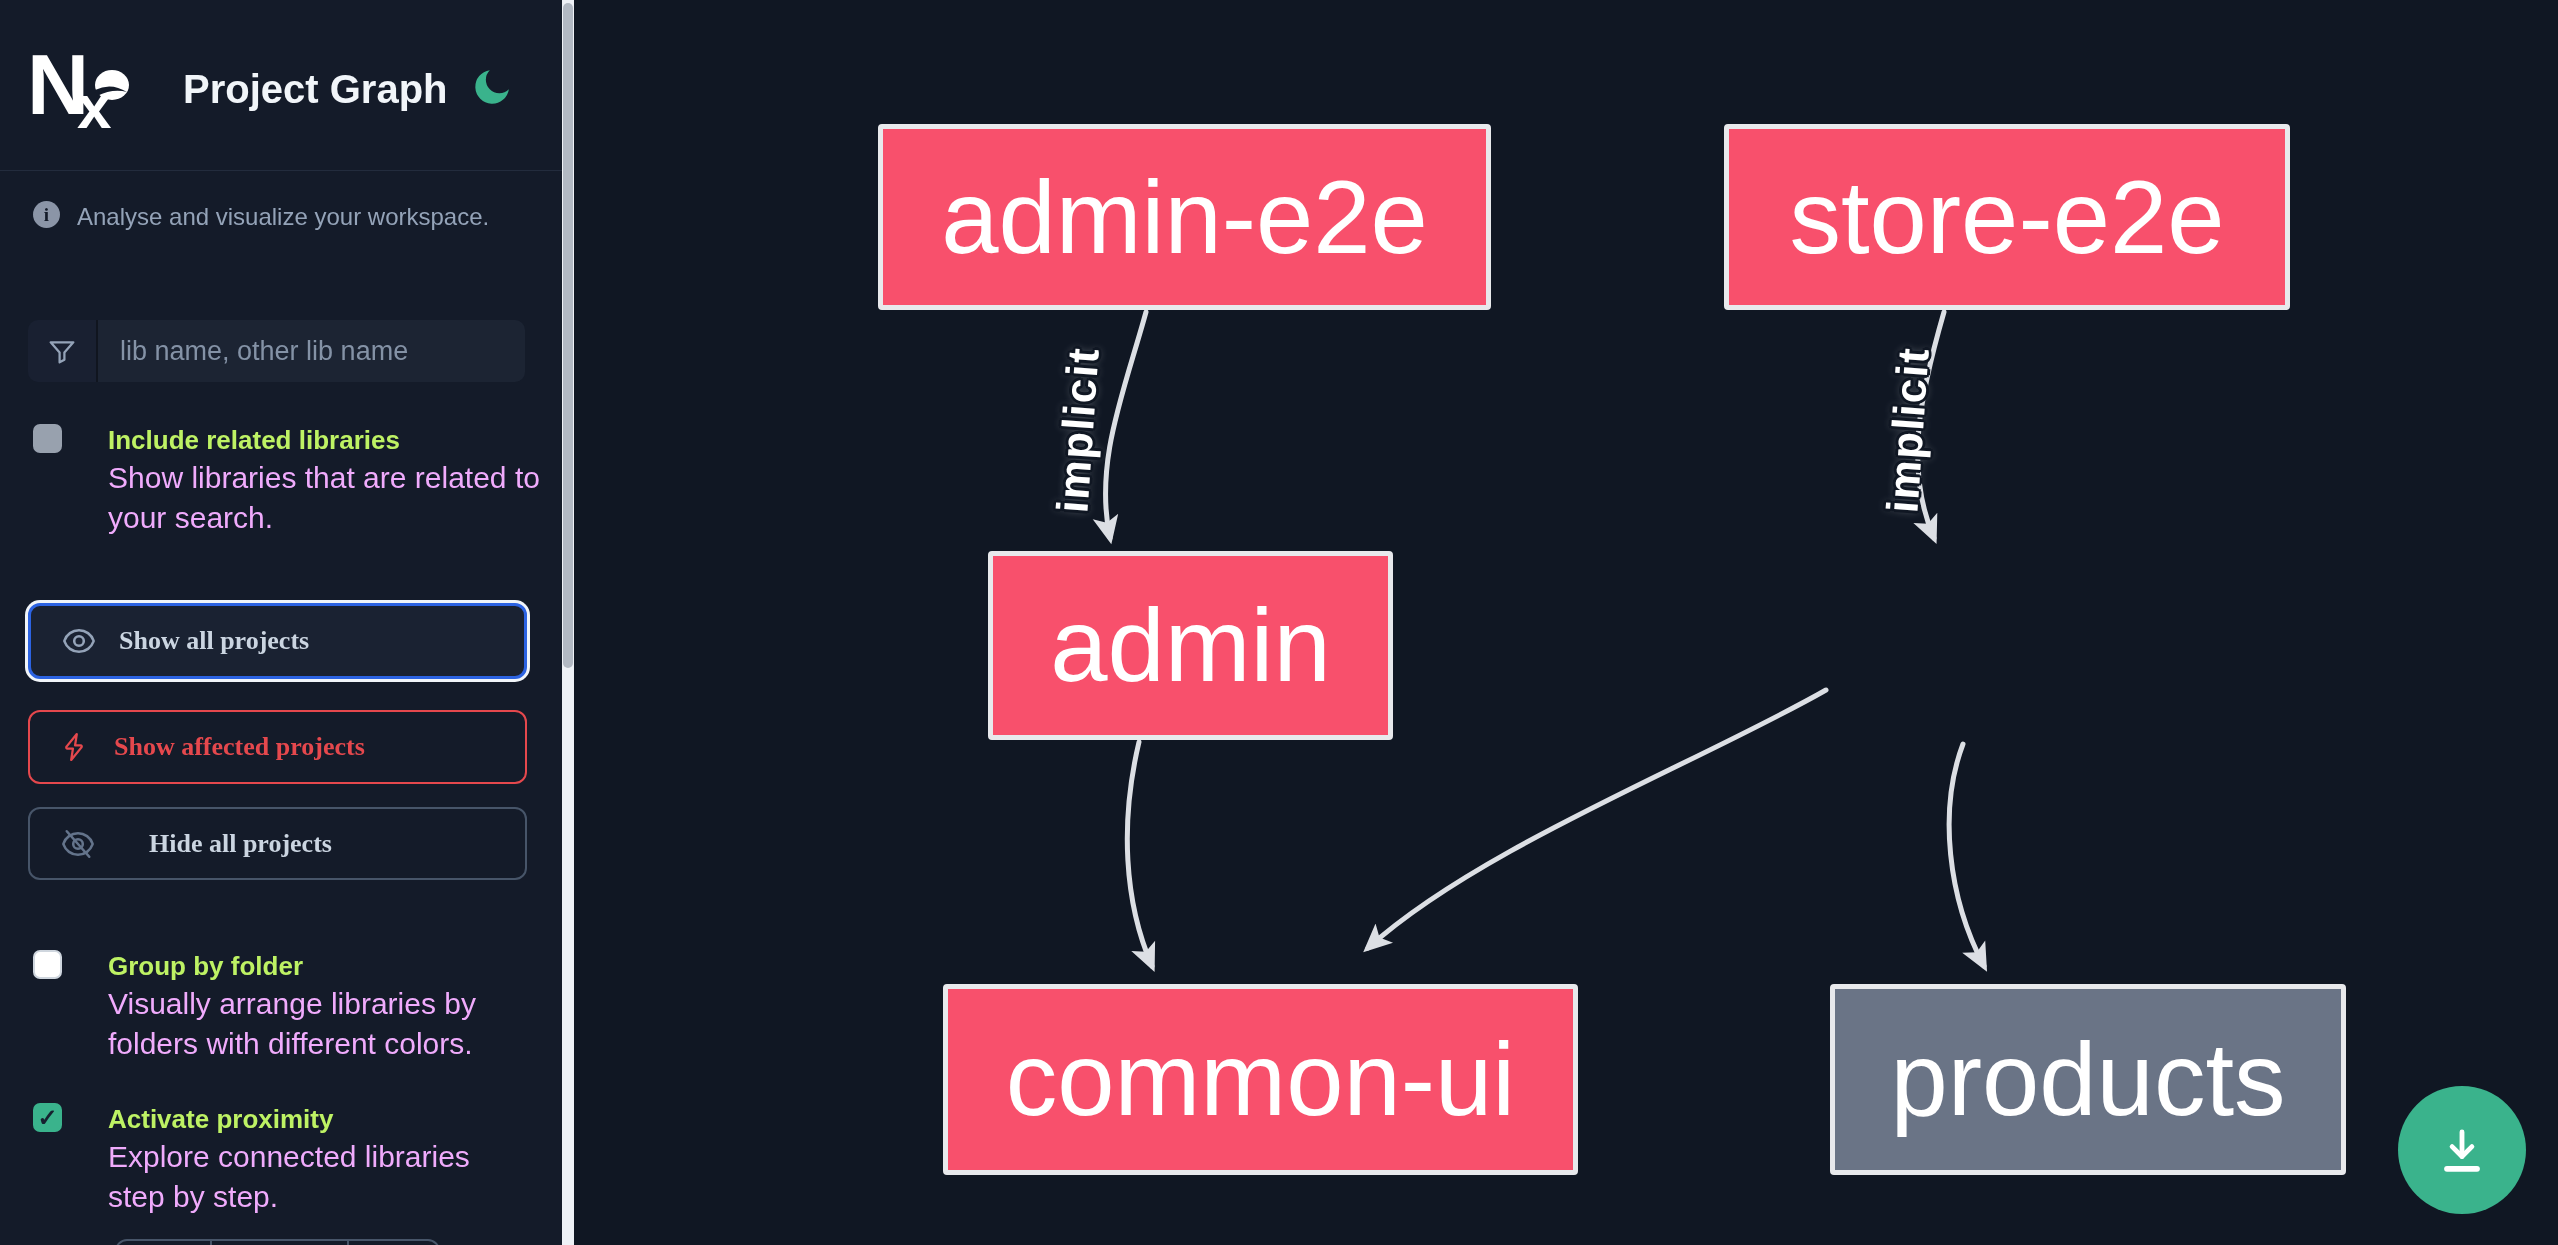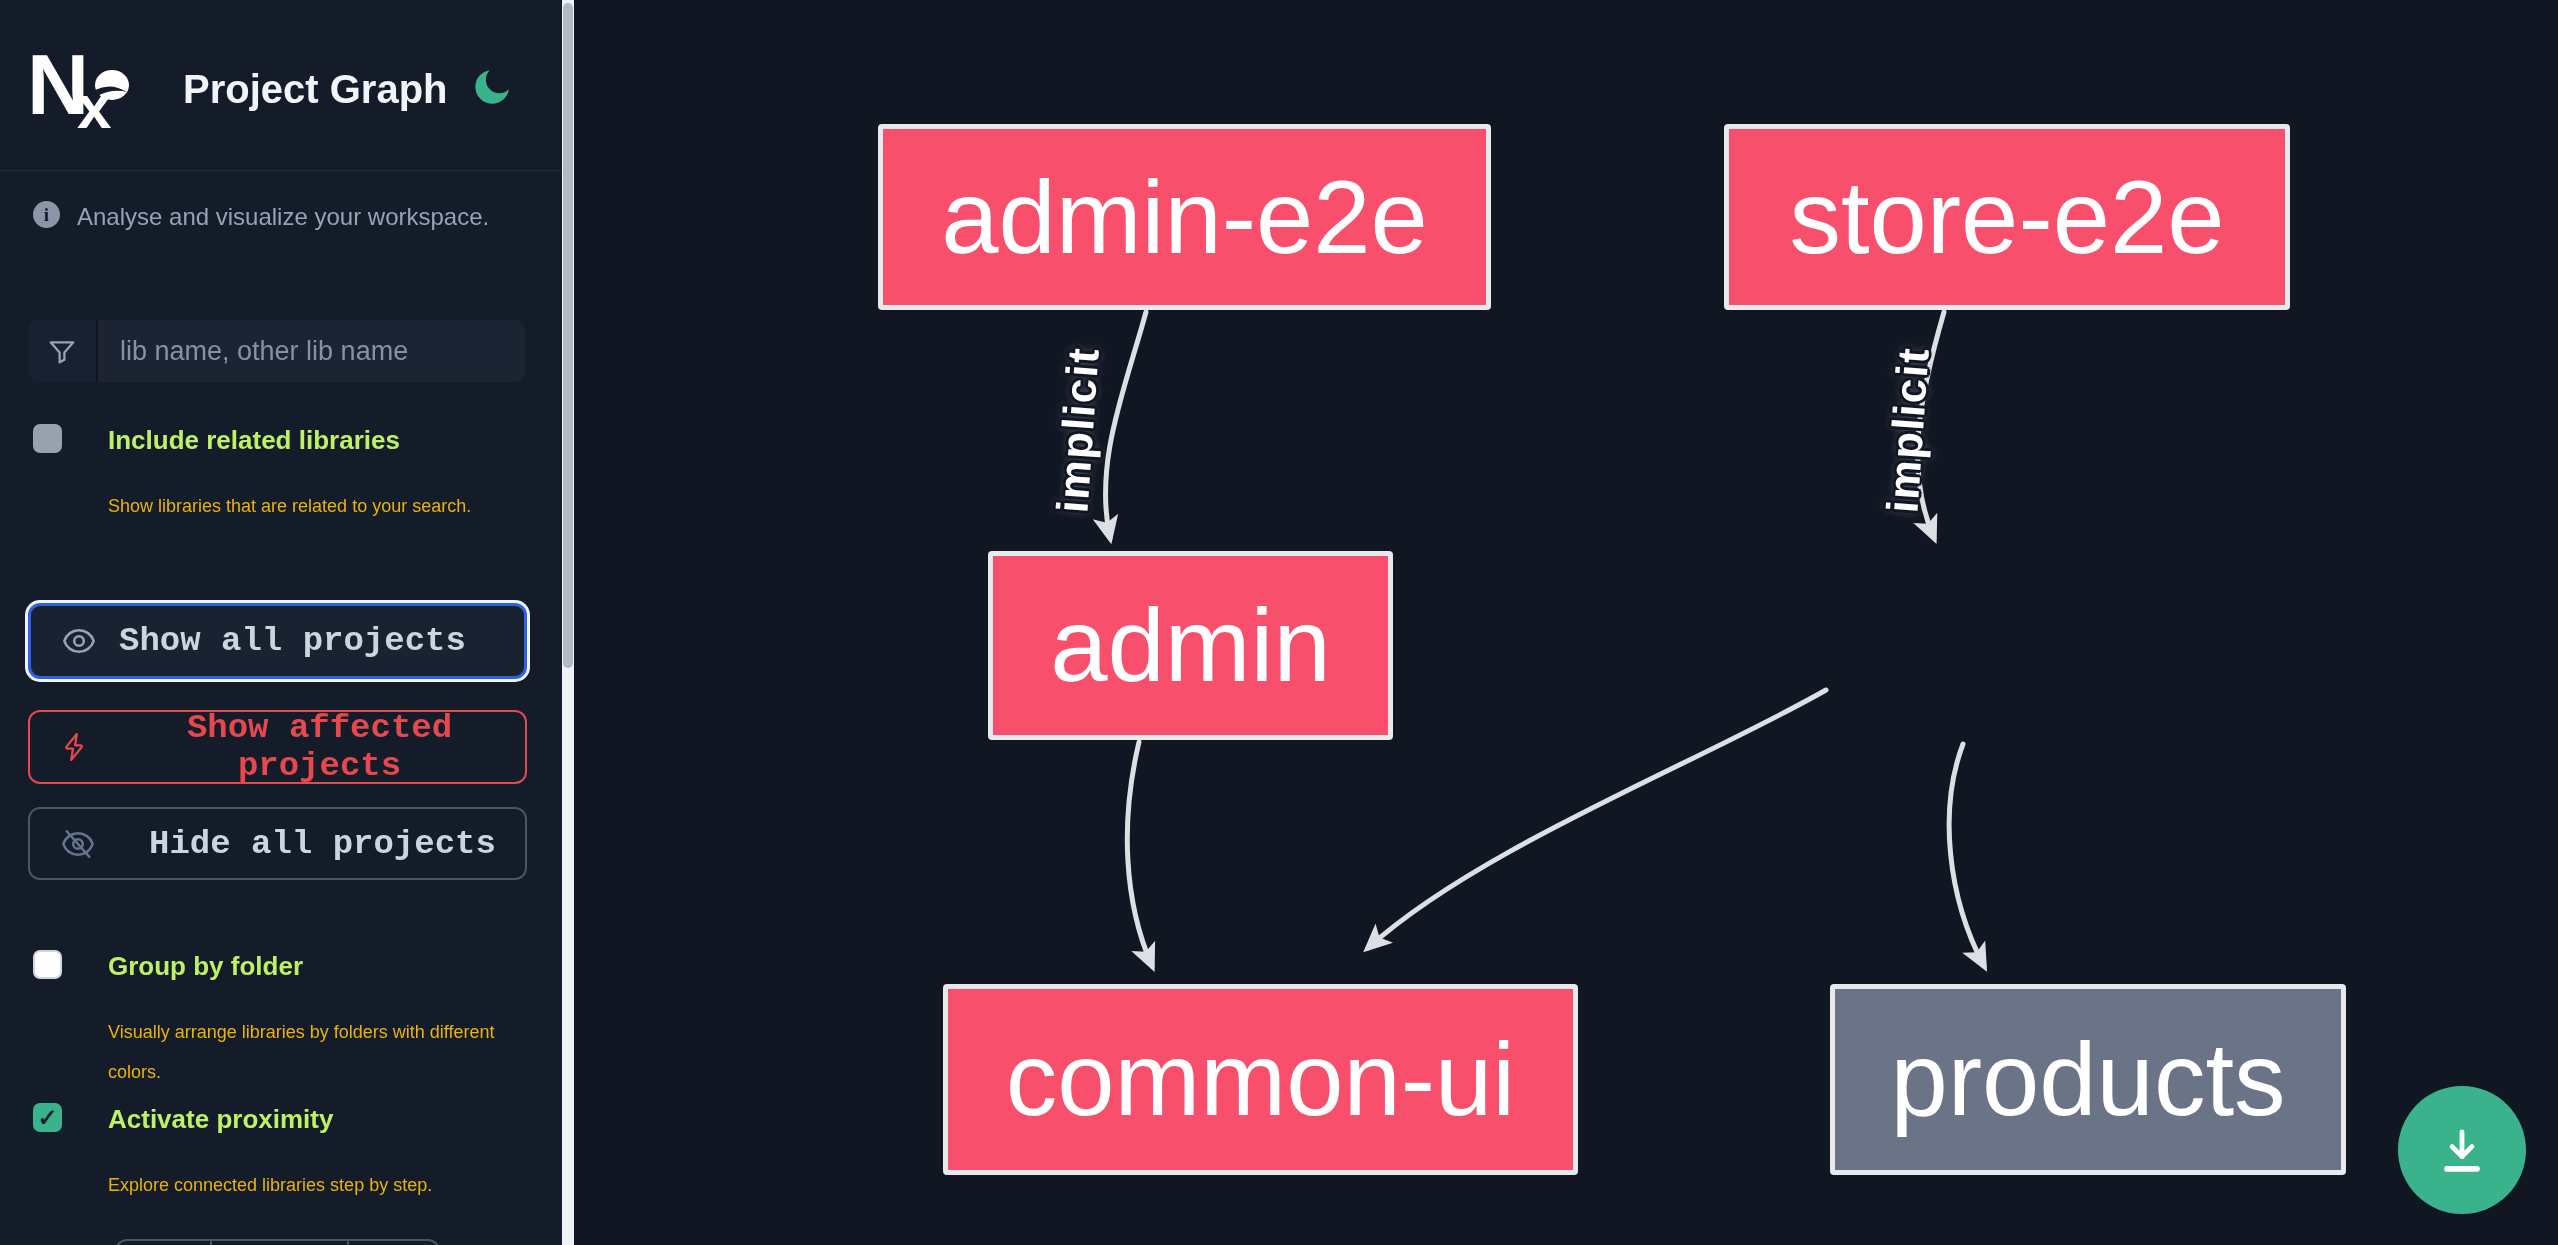--- a/index.html
+++ b/index.html
@@ -45,25 +45,25 @@
   .search-input{flex:1;background:#1c2433;border:none;outline:none;color:#e2e8f0;
     font-size:27px;padding:0 22px;font-family:"Liberation Sans",sans-serif;}
   .search-input::placeholder{color:#8492a6;}
 
   .cb{position:absolute;width:29px;height:29px;border-radius:7px;box-sizing:border-box;
     display:flex;align-items:center;justify-content:center;font-size:24px;font-weight:800;cursor:pointer;}
   .cb-gray{background:#98a1ae;color:transparent;}
   .cb-white{background:#ffffff;border:2px solid #cfd6de;color:transparent;}
   .cb-green{background:#3ab38c;color:#16202f;}
   .cb-label{position:absolute;font-size:26px;font-weight:600;color:#bef264;}
-  .cb-desc{position:absolute;font-size:18px;color:#eab308;line-height:40px;margin-top:28px;}
+  .cb-desc{position:absolute;font-size:30px;color:#f0abfc;line-height:40px;}
 
   .btn{position:absolute;left:28px;width:499px;display:flex;align-items:center;
     padding:0 0 0 30px;border-radius:12px;box-sizing:border-box;background:transparent;
-    font-family:Liberation Mono, monospace;font-size:34px;font-weight:600;color:#cbd5e1;cursor:pointer;}
+    font-family:Liberation Serif, serif;font-size:26px;font-weight:600;color:#cbd5e1;cursor:pointer;}
   .btn .ic{display:flex;margin-right:22px;}
   #btn-show-all{top:603px;height:76px;background:#1a2232;border:3px solid #2c63e2;
     box-shadow:0 0 0 3px #f1f5f9;}
   #btn-show-affected{top:710px;height:74px;border:2px solid #e5484d;color:#e5484d;}
   #btn-hide-all{top:807px;height:73px;border:2px solid #475569;gap:31px;}
 
   .stepper{position:absolute;left:115px;top:1239px;width:325px;height:30px;
     border:2px solid #475569;border-radius:12px 12px 0 0;display:flex;box-sizing:border-box;background:#141b29;}
   .stepper .cell{height:100%;box-sizing:border-box;}
   .stepper .c1{width:95px;border-right:2px solid #475569;}

